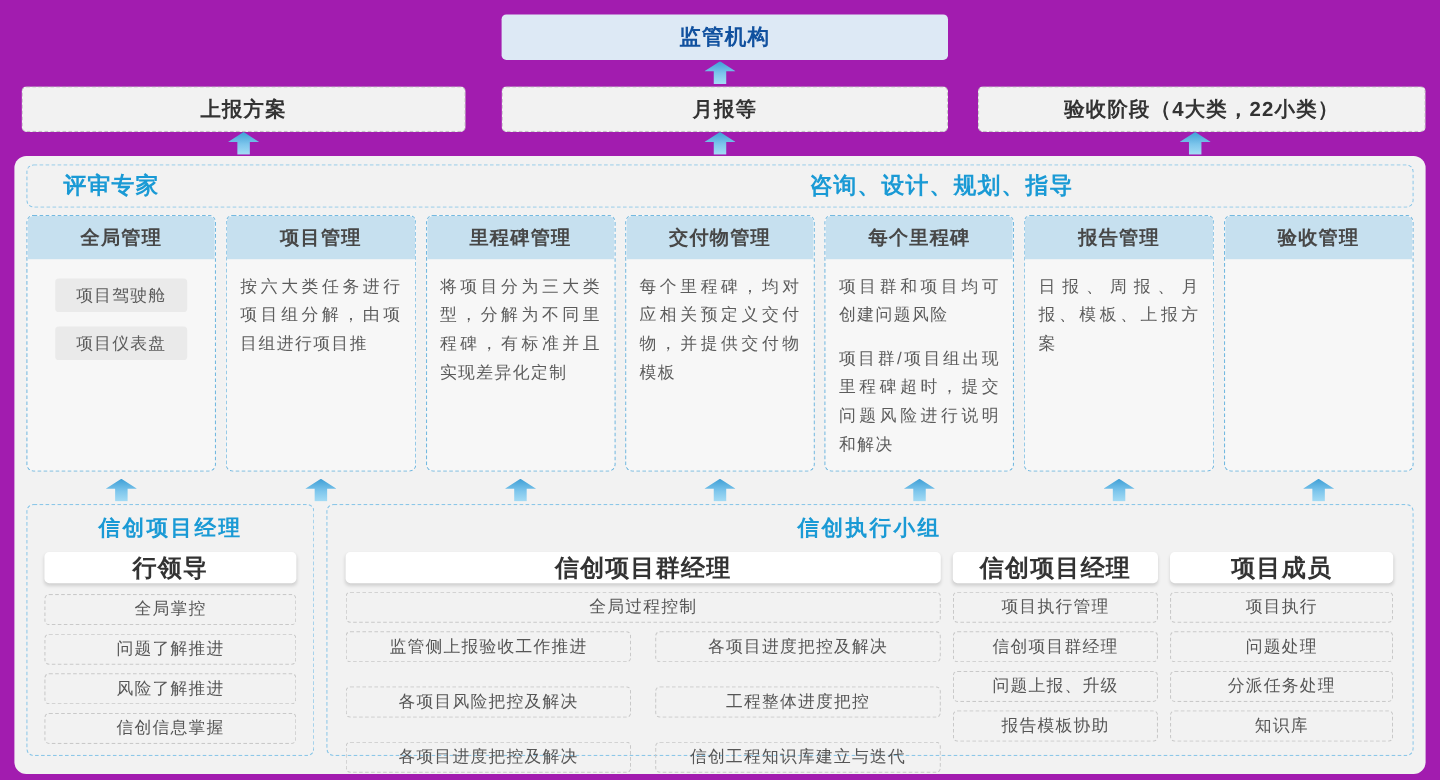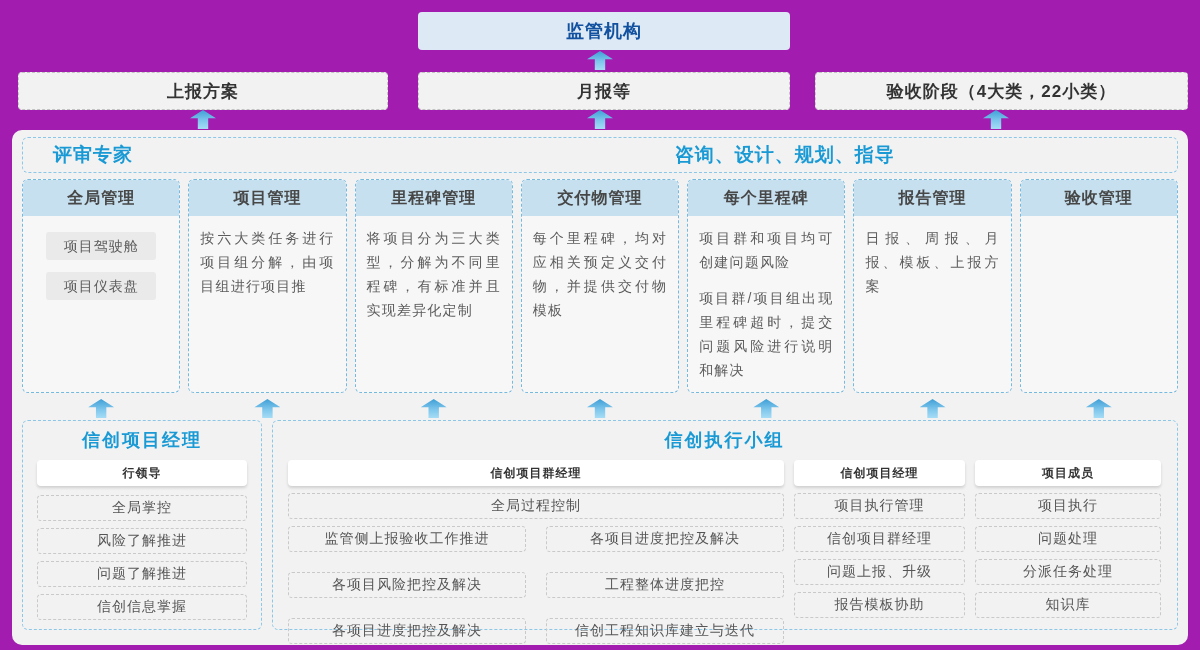--- a/index.html
+++ b/index.html
@@ -50,21 +50,21 @@
   .arrow-cell{flex:1;display:flex;align-items:flex-end;justify-content:center;}
 
   
   .bottom-row{display:flex;gap:10px;margin-top:2px;height:210px;}
   .group{border:1px dashed #8cc7e8;border-radius:6px;box-sizing:border-box;}
   .leader-group{width:240px;flex:0 0 auto;padding:4px 14px 0 14px;display:flex;flex-direction:column;}
   .exec-group{flex:1;padding:4px 16px 0 15px;display:flex;flex-direction:column;}
   .group-title{text-align:center;color:#1a9ad5;font-size:18px;font-weight:bold;letter-spacing:2px;
                height:30px;line-height:30px;margin-bottom:5px;flex:0 0 auto;}
   .pill{background:#ffffff;border-radius:4px;height:26px;box-shadow:0 2px 3px rgba(0,0,0,0.14);
-        display:flex;align-items:center;justify-content:center;color:#333;font-size:12px;font-weight:bold;
+        display:flex;align-items:center;justify-content:center;color:#333;font-size:20px;font-weight:bold;
         letter-spacing:1px;}
   .ditem{border:1px dashed #c9c9c9;border-radius:4px;height:26px;box-sizing:border-box;
          display:flex;align-items:center;justify-content:center;color:#565656;font-size:14px;letter-spacing:1px;}
   .vstack{display:flex;flex-direction:column;gap:7px;}
   .leader-group .pill{margin-bottom:2px;}
   .exec-body{display:flex;gap:10px;}
   .stack-pgm{flex:507 1 0;}
   .stack-pm{flex:175 1 0;}
   .stack-mem{flex:190 1 0;}
   .grid2{display:grid;grid-template-columns:1fr 1fr;column-gap:10px;row-gap:7px;gap:20px;}
@@ -153,22 +153,22 @@
         </div>
     </div>
 
     <div class="bottom-row">
 
       <div class="group leader-group">
         <div class="group-title">信创项目经理</div>
         <div class="vstack">
           <div class="pill">行领导</div>
           <div class="ditem">全局掌控</div>
+          <div class="ditem">问题了解推进</div>
           <div class="ditem">风险了解推进</div>
-          <div class="ditem">问题了解推进</div>
           <div class="ditem">信创信息掌握</div>
         </div>
       </div>
 
       <div class="group exec-group">
         <div class="group-title">信创执行小组</div>
         <div class="exec-body">
 
           <div class="stack-pgm vstack">
             <div class="pill">信创项目群经理</div>

